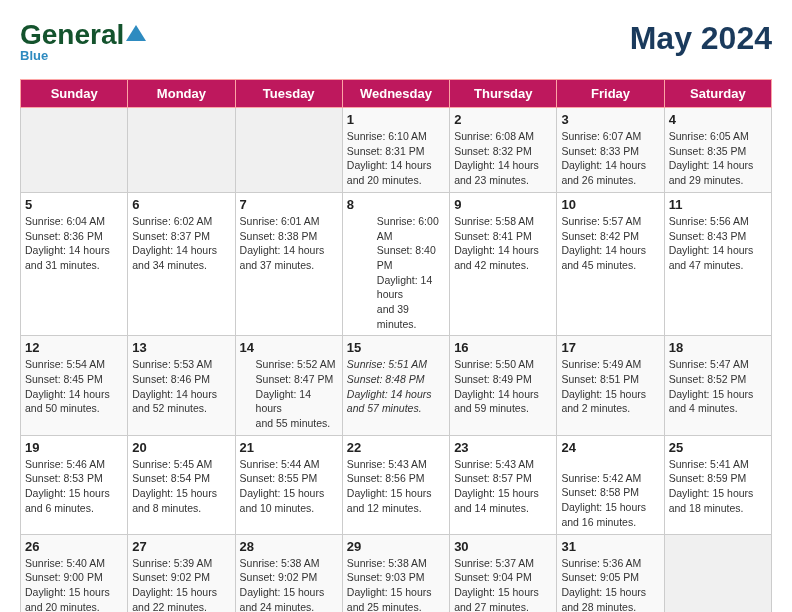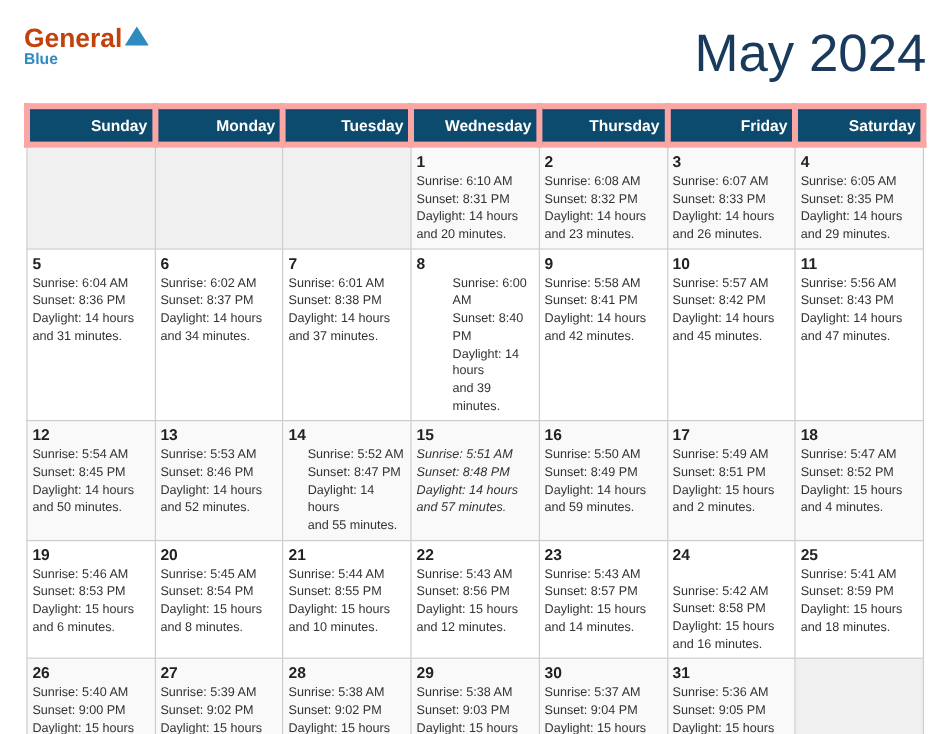--- a/index.html
+++ b/index.html
@@ -15,50 +15,50 @@
       justify-content: space-between;
       align-items: flex-start;
       margin-bottom: 16px;
     }
     .logo {
       display: flex;
       flex-direction: column;
       align-items: flex-start;
     }
     .logo-text {
-      font-size: 22px;
+      font-size: 28px;
       font-weight: bold;
-      color: #c2410c;
+      color: #14532d;
       line-height: 1.1;
     }
     .title-block {
       text-align: right;
     }
     .title-block h1 {
-      font-size: 44px;
+      font-size: 32px;
       color: #1a3a5c;
-      font-weight: normal;
+      font-weight: bold;
     }
     .title-block h2 {
       font-size: 18px;
       color: #555;
       font-weight: normal;
     }
     .calendar {
       width: 100%;
       border-collapse: collapse;
       font-size: 11px;
     }
     .calendar th {
-      background: #0c4a6e;
+      background: #be185d;
       color: #fff;
       padding: 6px 4px;
-      text-align: right;
+      text-align: center;
       font-size: 13px;
-      border: 5px solid #fca5a5;
+      border: 1px solid #fca5a5;
     }
     .calendar td {
       border: 1px solid #ccc;
       vertical-align: top;
       padding: 4px;
       width: calc(100% / 7);
       min-height: 80px;
       background: #fff;
     }
     .calendar tr:nth-child(odd) td {

